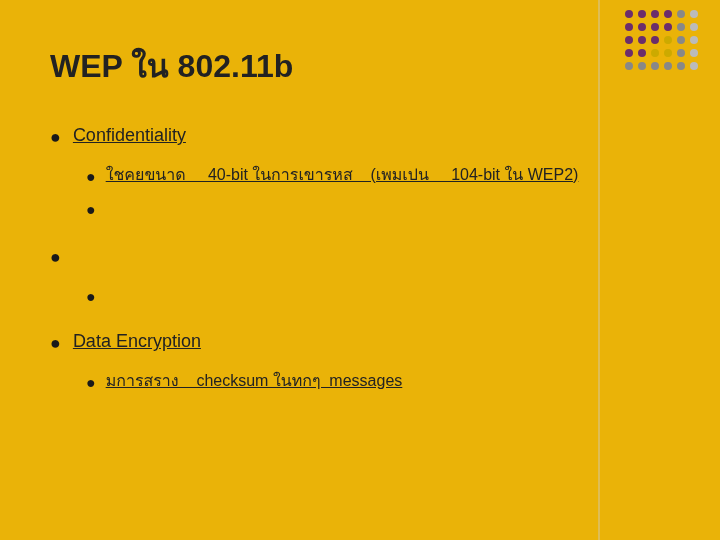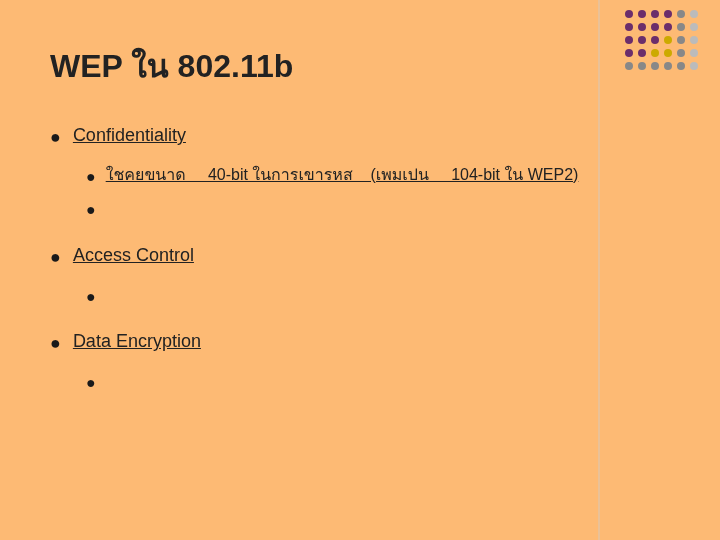--- a/index.html
+++ b/index.html
@@ -9,21 +9,21 @@
       height: 540px;
       background: #ffffff;
       font-family: Arial, sans-serif;
       overflow: hidden;
       position: relative;
     }
 
     .slide {
       width: 720px;
       height: 540px;
-      background: #fdba74;
+      background: #eab308;
       padding: 40px 50px 30px 50px;
       position: relative;
     }
 
     .title {
       font-size: 32px;
       font-weight: bold;
       color: #222222;
       margin-bottom: 30px;
     }
@@ -166,35 +166,35 @@
         </div>
         <div class="level2">
           <span class="level2-bullet">●</span>
         </div>
       </div>
     </div>
 
     <div class="section-gap">
       <div class="level1">
         <span class="level1-bullet">●</span>
-        <span class="level1-text">Access Control</span>
       </div>
       <div class="level2-container">
         <div class="level2">
           <span class="level2-bullet">●</span>
         </div>
       </div>
     </div>
 
     <div class="section-gap">
       <div class="level1">
         <span class="level1-bullet">●</span>
         <span class="level1-text">Data Encryption</span>
       </div>
       <div class="level2-container">
         <div class="level2">
           <span class="level2-bullet">●</span>
+          <span class="level2-text">มการสราง&nbsp;&nbsp;&nbsp; checksum ในทกๆ&nbsp; messages</span>
         </div>
       </div>
     </div>
 
   </div>
 </div>
 
 </body></html>

